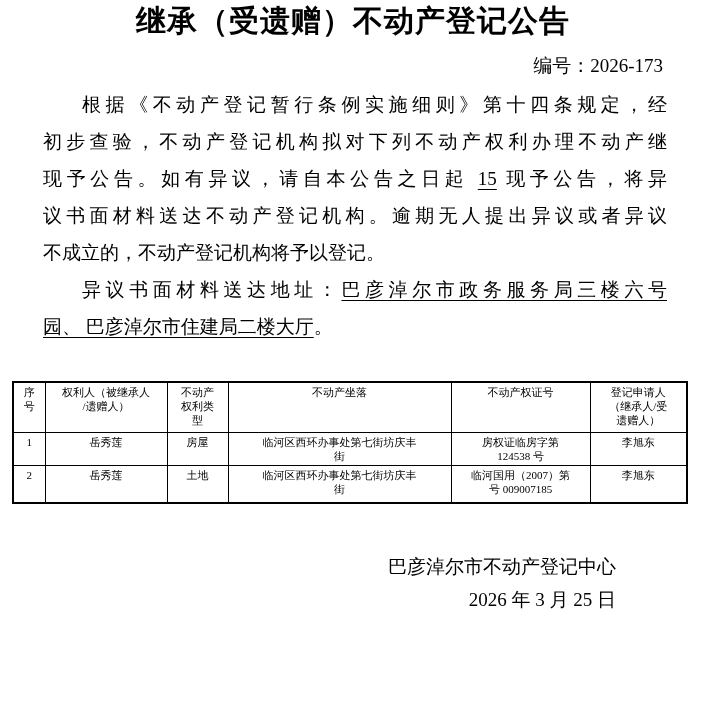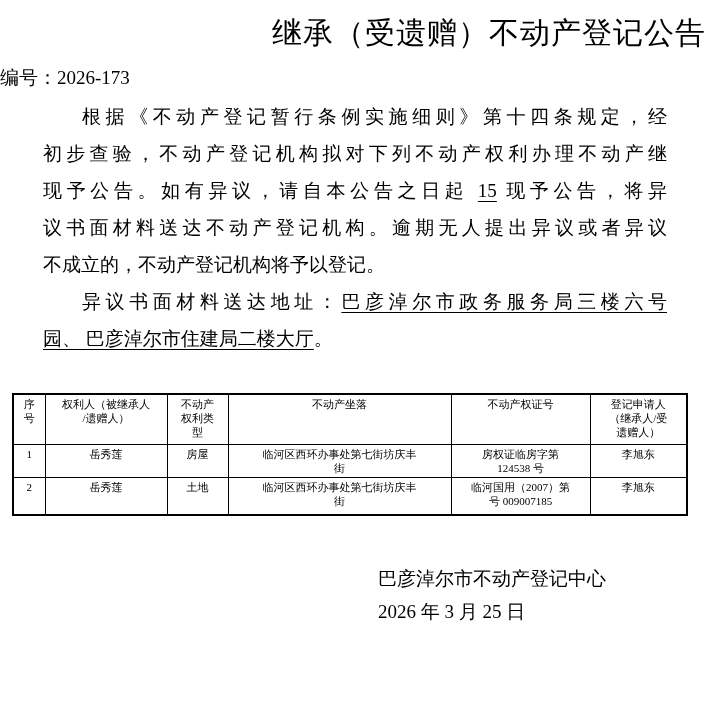--- a/index.html
+++ b/index.html
@@ -8,31 +8,31 @@
     background: #ffffff;
     width: 706px;
     height: 704px;
     overflow: hidden;
     color: #000;
     font-family: "Liberation Serif", "DejaVu Serif", serif;
   }
   .page { width: 706px; height: 704px; position: relative; }
 
   .title {
-    margin: 12px 0 0 0;
-    text-align: right;
+    margin: 0 0 0 0;
+    text-align: center;
     font-size: 30px;
-    font-weight: normal;
+    font-weight: bold;
     letter-spacing: 1px;
     line-height: 42px;
   }
 
   .doc-number {
     margin: 10px 43px 0 0;
-    text-align: left;
+    text-align: right;
     font-size: 19px;
     line-height: 28px;
   }
 
   .body-text {
     margin: 6px 39px 16px 43px; 
     font-size: 19px;
   }
   .line {
     line-height: 37px;
@@ -68,21 +68,21 @@
     font-weight: normal;
     overflow: hidden;
   }
   table.reg-table tr.hdr th { height: 45px; }
   table.reg-table tr.r0 { height: 32px; }
   table.reg-table tr.r1 { height: 37px; }
 
   .footer {
     margin: 46px 0 0 378px;
     width: 238px;
-    text-align: left;
+    text-align: right;
     font-size: 19px;
   }
   .footer-org, .footer-date { line-height: 33px; }
 </style>
 </head>
 <body>
 
 <div class="page">
 
   <h1 class="title">继承（受遗赠）不动产登记公告</h1>

